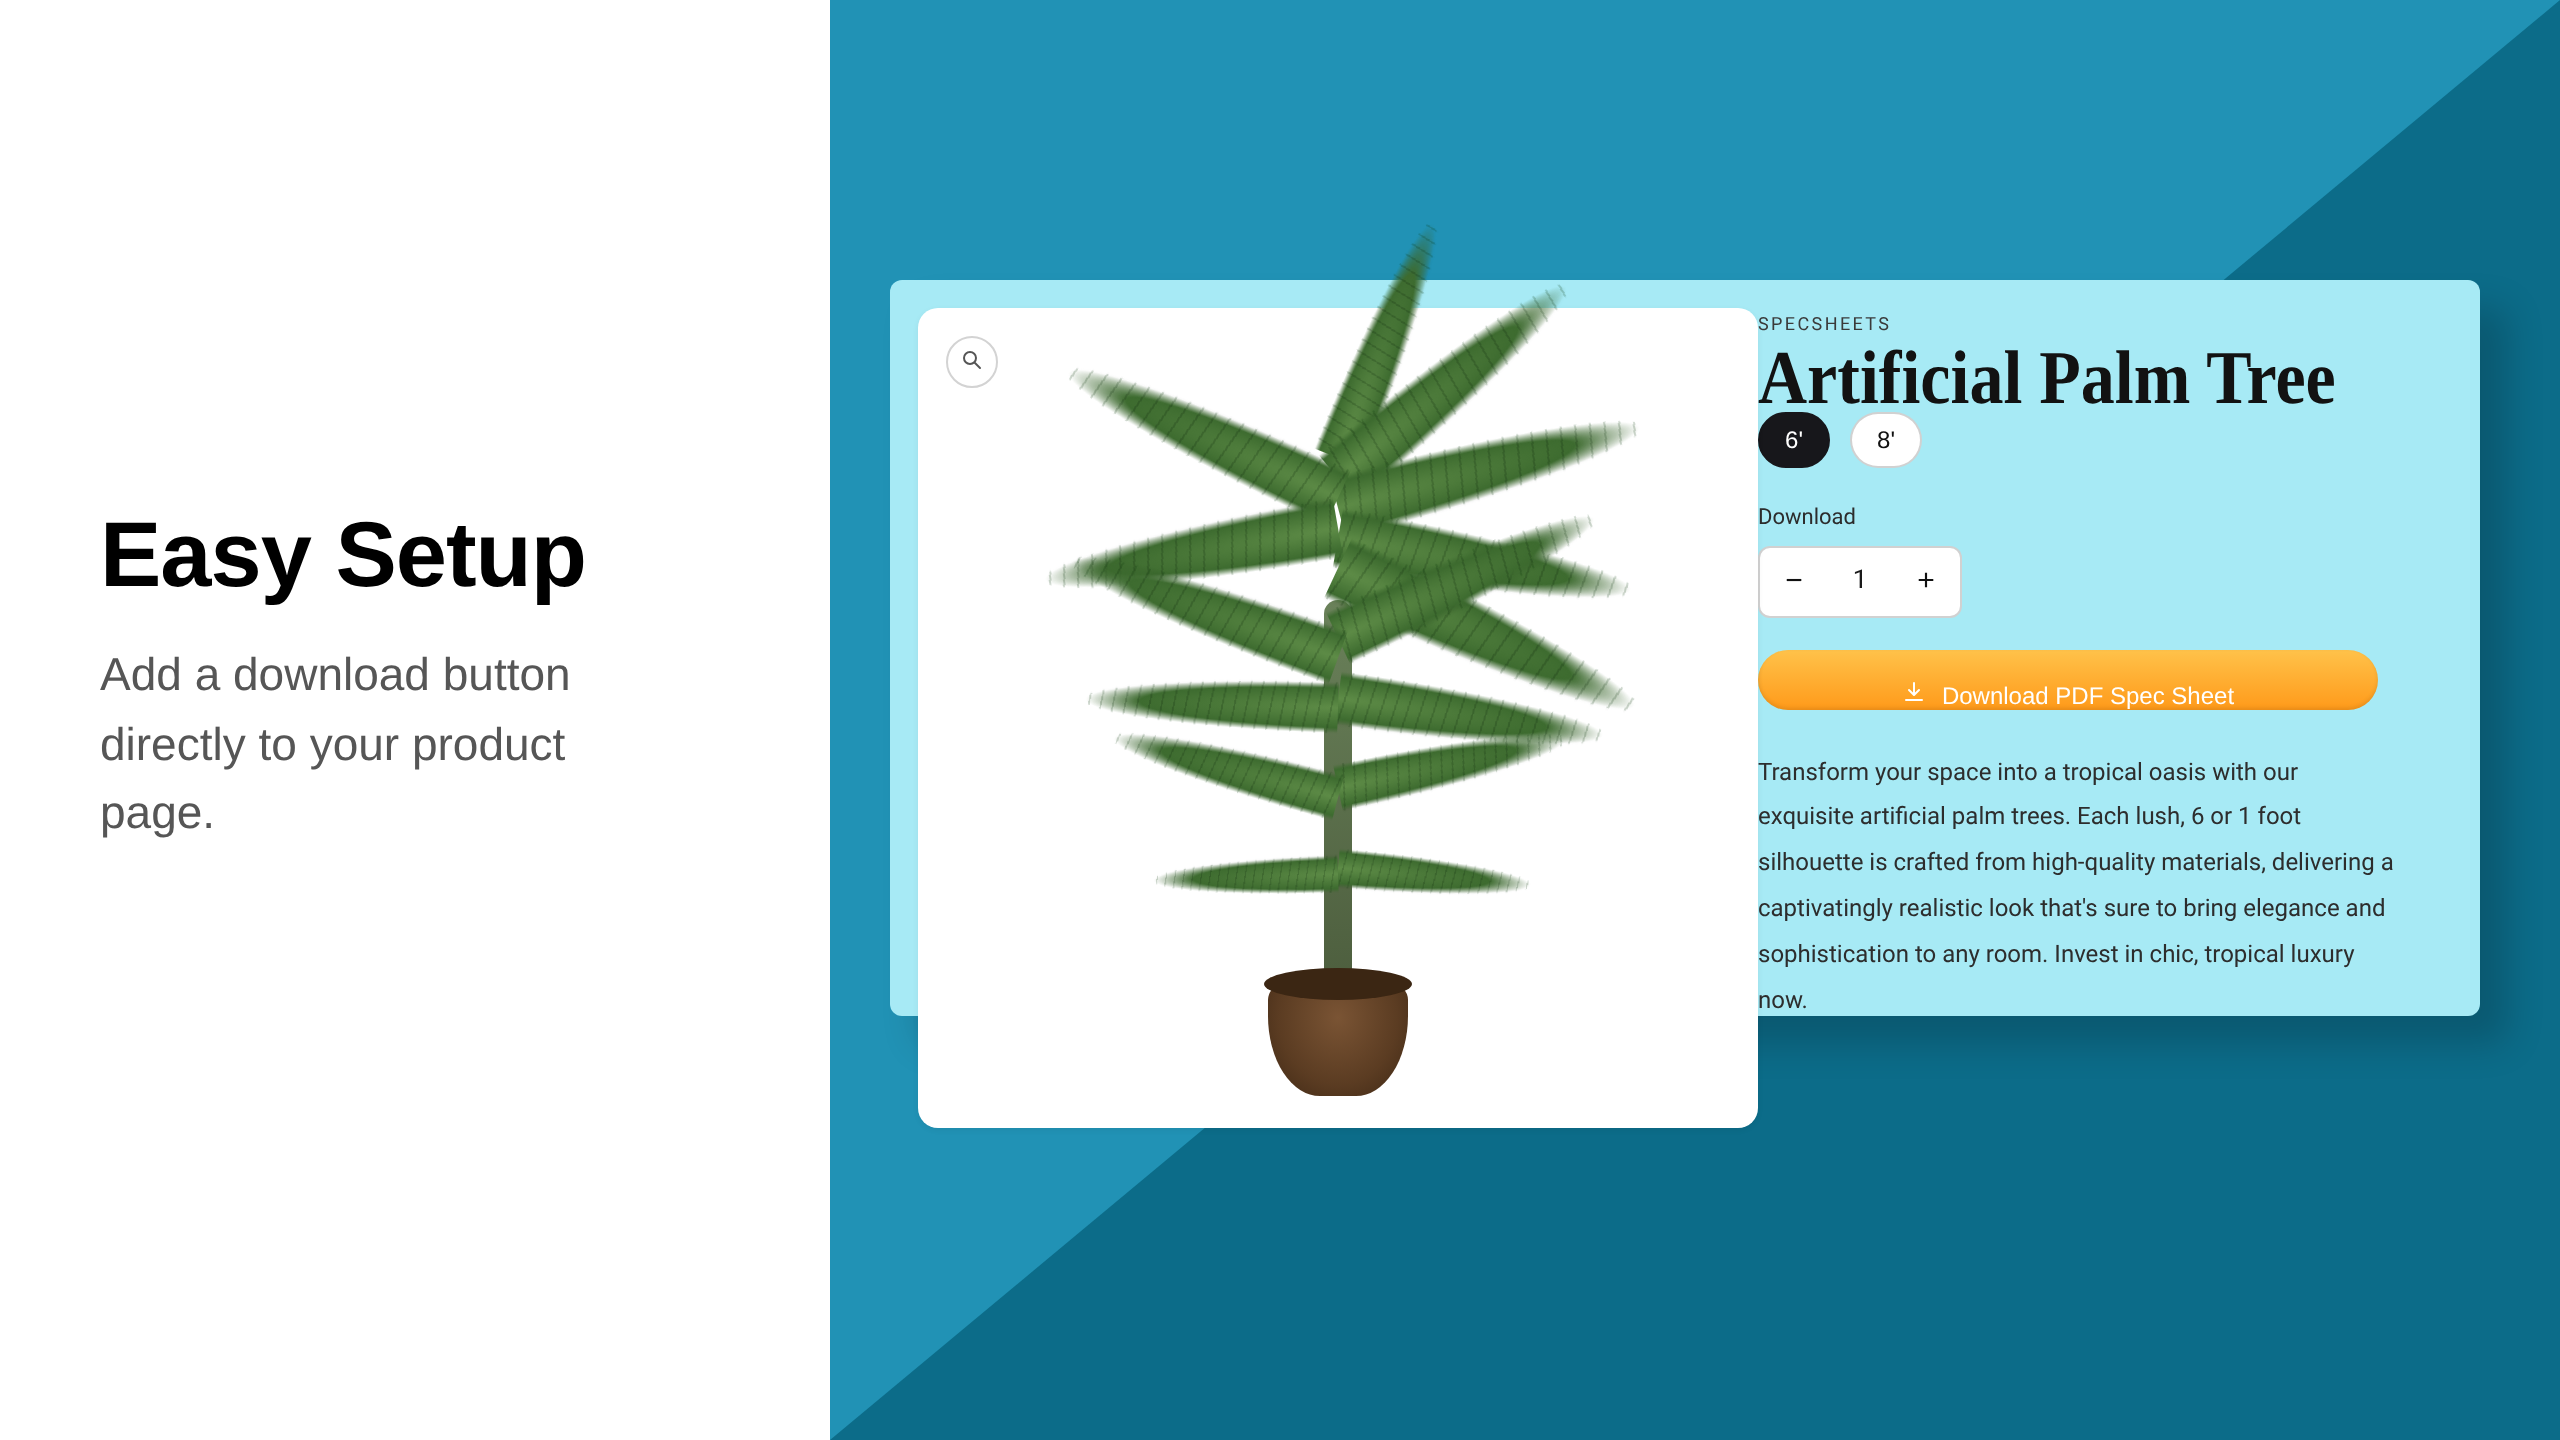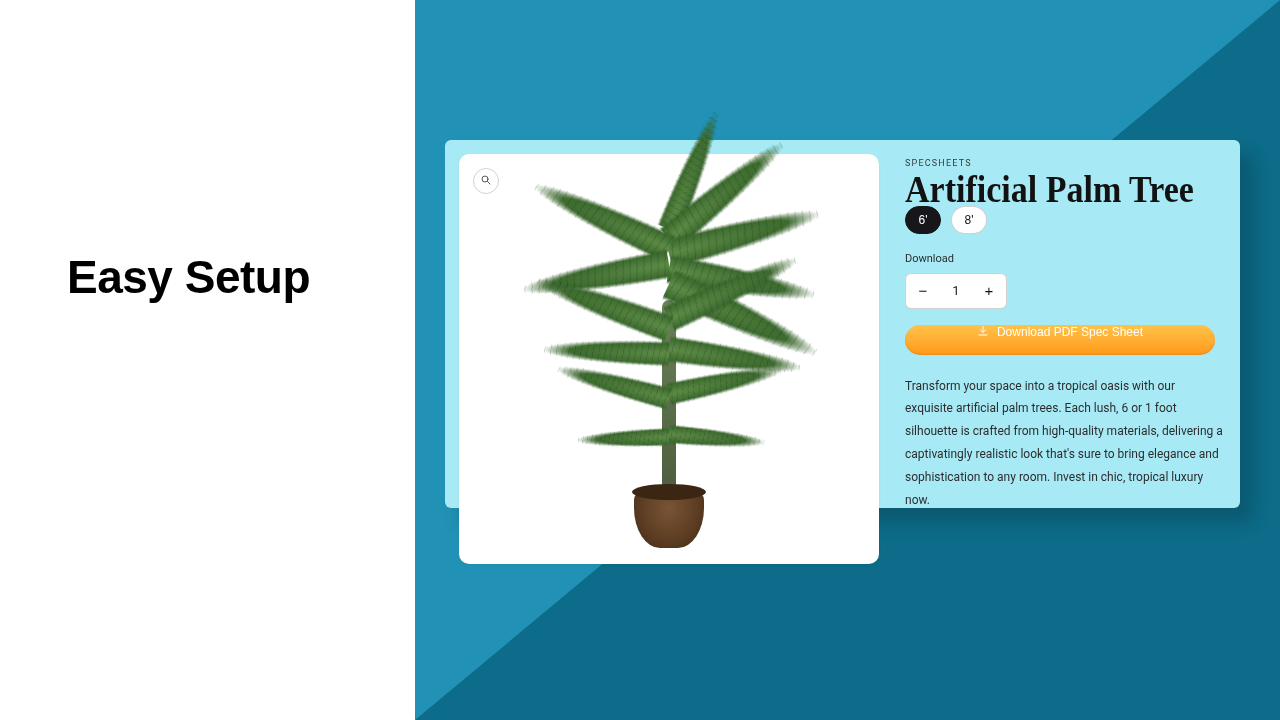--- a/index.html
+++ b/index.html
@@ -2,21 +2,21 @@
 <html><head>
 <meta charset="utf-8">
 <style>
   * { margin: 0; padding: 0; box-sizing: border-box; }
   html, body { width: 1280px; height: 720px; overflow: hidden; font-family: -apple-system, "Segoe UI", Roboto, Arial, sans-serif; }
   body { display: flex; }
 
   
   .left-col {
     width: 415px; height: 720px; background: #fff;
-    padding: 250px 40px 0 67px;
+    padding: 250px 40px 0 50px;
   }
   .left-col h1 {
     font-family: "Century Gothic", Futura, "Avenir Next", sans-serif;
     font-size: 46px; font-weight: 600; color: #000; letter-spacing: -0.5px;
   }
   .left-col p {
     margin-top: 16px;
     font-family: "Century Gothic", Futura, "Avenir Next", sans-serif;
     font-size: 23px; line-height: 1.5; color: #565656; font-weight: 500;
     max-width: 280px;
@@ -30,21 +30,21 @@
     position: absolute; left: 0; top: 0; width: 100%; height: 100%;
     background: #0c6c89;
     clip-path: polygon(0 100%, 100% 0, 100% 100%);
   }
 
   
   .card {
     position: absolute; left: 30px; top: 140px; right: 40px; height: 368px;
     background: #a7eaf5; border-radius: 6px;
     box-shadow: 14px 14px 18px rgba(0,0,0,0.18);
-    display: flex; padding: 14px 14px 28px 14px; gap: 26px;
+    display: flex; padding: 14px 14px 28px 14px; 
   }
 
   
   .image-panel {
     width: 420px; height: 410px; background: #fff; border-radius: 10px; position: relative;
     box-shadow: 0 1px 3px rgba(0,0,0,0.06);
     display: flex; align-items: flex-end; justify-content: center;
   }
   .zoom-btn {
     position: absolute; top: 14px; left: 14px;
@@ -114,35 +114,36 @@
     width: 34px; height: 100%; border: none; background: transparent; cursor: pointer;
     font-size: 15px; color: #111;
   }
   .qty .val { width: 32px; text-align: center; font-size: 13px; }
 
   .dl-btn {
     margin-top: 16px; width: 100%; max-width: 310px; height: 30px;
     border: none; border-radius: 15px; cursor: pointer;
     background: linear-gradient(#ffc24a, #ff9a1a);
     color: #fff; font-size: 12px; font-weight: 500;
-    display: flex; align-items: flex-start; justify-content: center; gap: 8px;
+    display: flex; align-items: flex-end; justify-content: center; gap: 8px;
     box-shadow: inset 0 -1px 2px rgba(0,0,0,0.1);
   }
   .dl-btn svg { width: 12px; height: 12px; }
 
   .desc {
     margin-top: 20px; font-size: 12px; line-height: 1.9; color: #2d2d2d;
     max-width: 320px;
   }
 </style>
 </head>
 <body>
 
 <div class="left-col">
   <h1>Easy Setup</h1>
+  <p>Add a download button directly to your product page.</p>
 </div>
 
 <div class="right-col">
   <div class="triangle"></div>
 
   <div class="card">
 
     <div class="image-panel">
       <button class="zoom-btn">
         <span>

